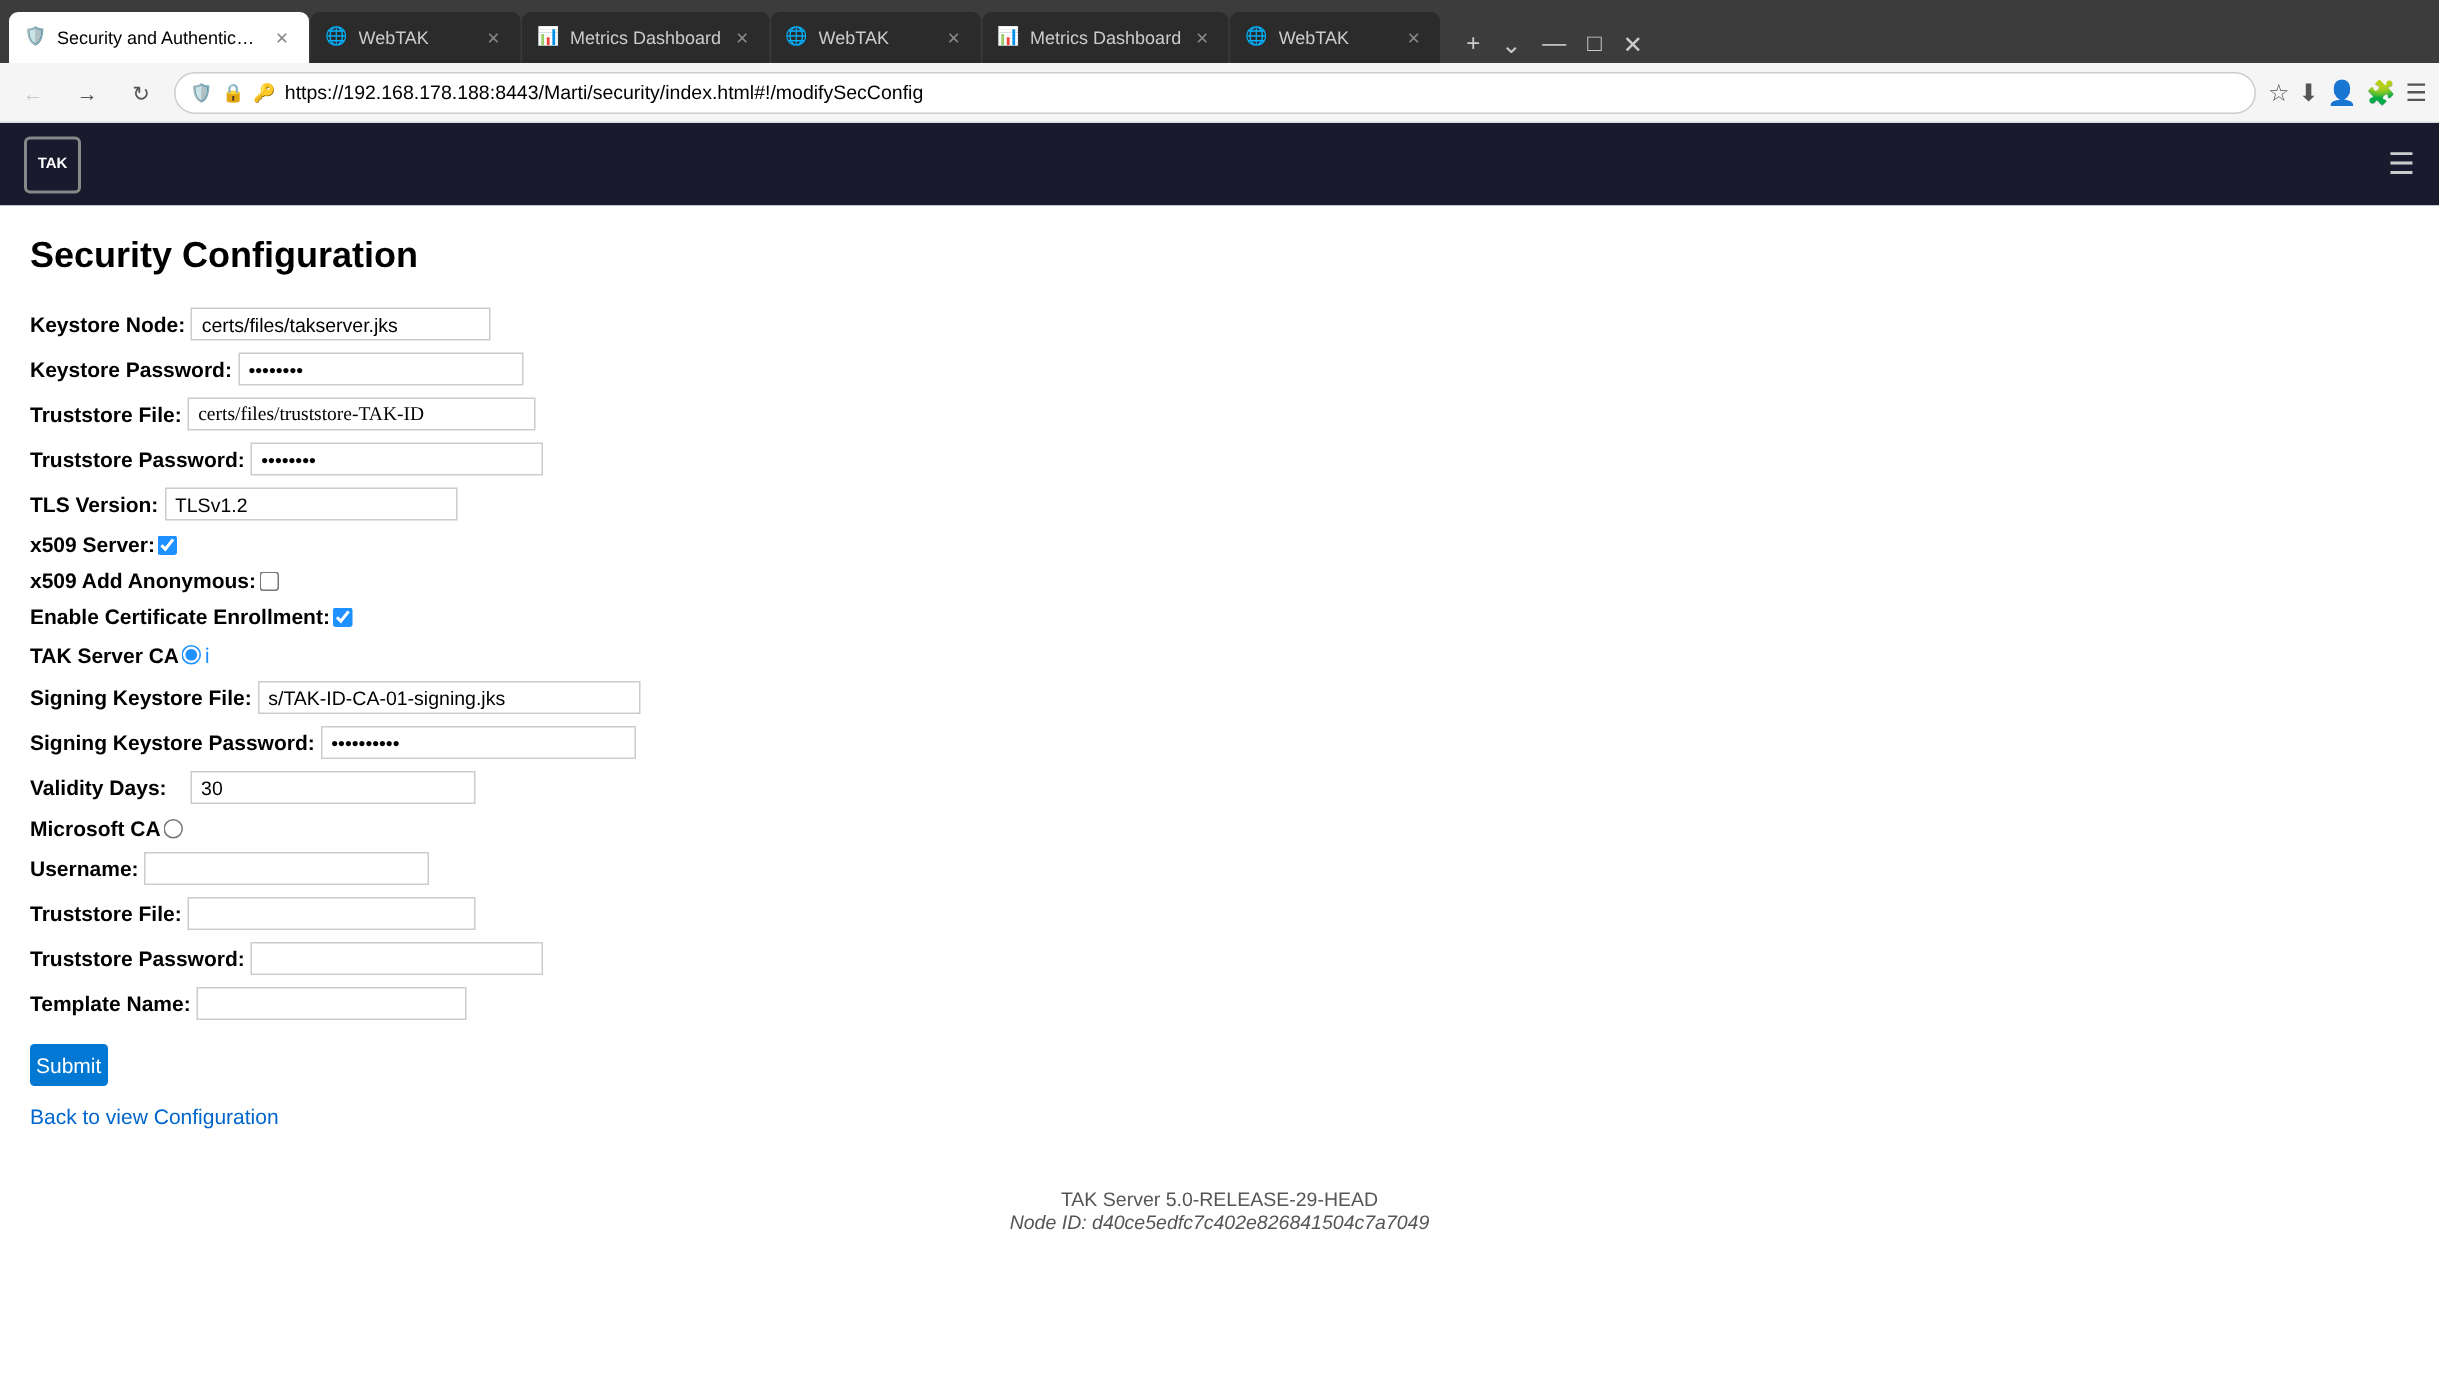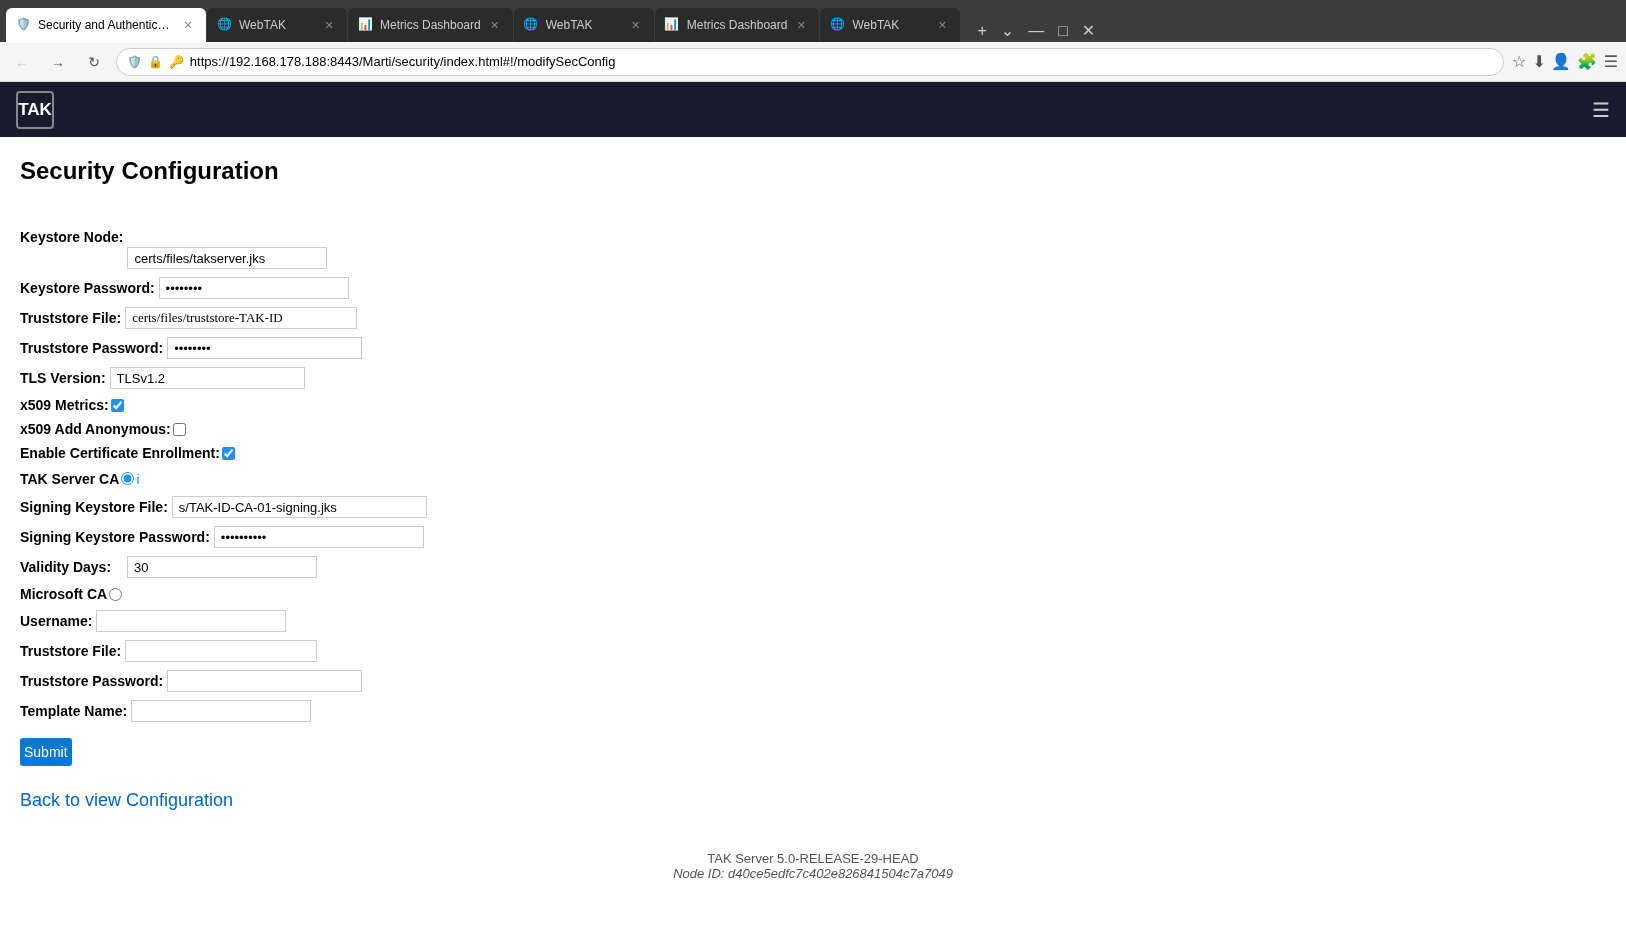--- a/index.html
+++ b/index.html
@@ -20,40 +20,40 @@
     .nav-btn { width: 28px; height: 28px; border-radius: 50%; background: none; border: none; cursor: pointer; display: flex; align-items: center; justify-content: center; color: #555; font-size: 14px; }
     .nav-btn.disabled { color: #ccc; cursor: default; }
     .address-bar-wrap { flex: 1; display: flex; align-items: center; background: #fff; border: 1px solid #ccc; border-radius: 20px; padding: 0 10px; height: 28px; gap: 6px; }
     .address-bar { border: none; outline: none; flex: 1; font-size: 13px; background: transparent; }
     .security-icon { color: #555; font-size: 12px; }
     .toolbar-right { display: flex; align-items: center; gap: 6px; color: #555; font-size: 16px; }
 
     
     .app-header { background: #1a1a2e; color: #fff; display: flex; align-items: center; justify-content: space-between; padding: 0 16px; height: 55px; }
     .app-logo { display: flex; align-items: center; gap: 10px; }
-    .logo-icon { width: 38px; height: 38px; background: #1a1a2e; border: 2px solid #888; border-radius: 4px; display: flex; align-items: center; justify-content: center; color: #fff; font-size: 17px; font-weight: bold; }
+    .logo-icon { width: 38px; height: 38px; background: #1a1a2e; border: 2px solid #888; border-radius: 4px; display: flex; align-items: center; justify-content: center; color: #fff; font-size: 10px; font-weight: bold; }
     .hamburger { font-size: 20px; color: #ccc; cursor: pointer; }
 
     
     .main-content { padding: 20px 20px; background: #fff; min-height: 600px; }
     .page-title { font-size: 24px; font-weight: bold; color: #000; margin-bottom: 20px; }
 
     .form-row { display: flex; align-items: center; margin-bottom: 8px; }
     .form-label { font-weight: bold; font-size: 14px; color: #000; white-space: nowrap; }
     .form-input { border: 1px solid #ccc; padding: 2px 6px; font-size: 13px; height: 22px; margin-left: 4px; }
-    .form-input-wide { width: 200px; margin-top: 42px; }
+    .form-input-wide { width: 200px; }
 
     .checkbox-row { display: flex; align-items: center; margin-bottom: 8px; }
     .checkbox-row .form-label { margin-right: 2px; }
 
     .section-row { margin-bottom: 8px; display: flex; align-items: center; }
 
     .submit-btn { background: #0078d4; color: #fff; border: none; padding: 6px 4px; font-size: 14px; cursor: pointer; border-radius: 3px; margin-top: 8px; }
 
-    .back-link { color: #0066cc; text-decoration: none; display: block; margin-top: 24px; font-size: 18px; cursor: pointer; }
+    .back-link { color: #0066cc; text-decoration: none; display: block; margin-top: 12px; font-size: 14px; cursor: pointer; }
 
     .note-section { margin-top: 20px; }
     .note-text { font-size: 14px; color: #000; }
     .note-bold { font-weight: bold; }
 
     .footer { text-align: center; margin-top: 40px; color: #555; font-size: 13px; }
     .footer-node { font-style: italic; font-size: 13px; color: #555; }
 
     .info-icon { color: #1e90ff; font-size: 14px; margin-left: 2px; cursor: pointer; }
 
@@ -163,21 +163,21 @@
   </div>
 
   
   <div class="form-row">
     <label class="form-label">TLS Version:</label>
     <input class="form-input" type="text" style="width: 195px;" value="TLSv1.2">
   </div>
 
   
   <div class="checkbox-row">
-    <label class="form-label">x509 Metrics:</label>
+    <label class="form-label">x509 Server:</label>
     <input type="checkbox" checked="" style="">
   </div>
 
   
   <div class="checkbox-row">
     <label class="form-label">x509 Add Anonymous:</label>
     <input type="checkbox" style="">
   </div>
 
   

